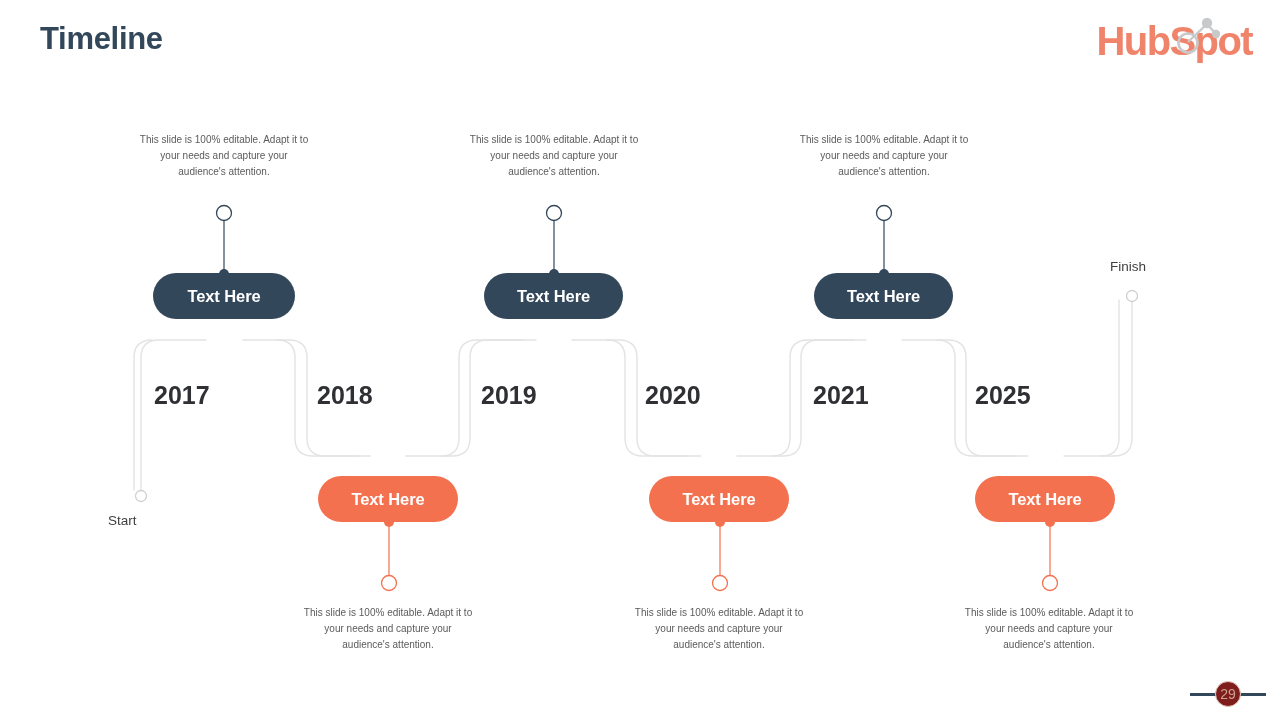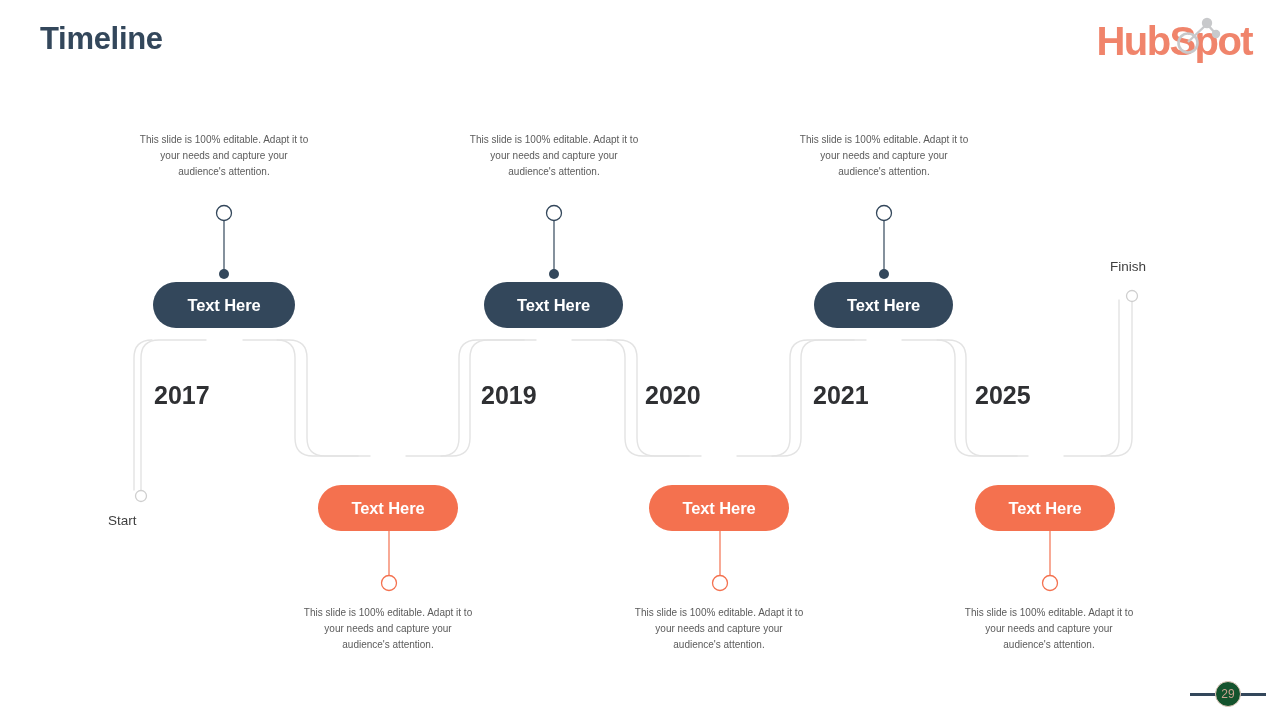--- a/index.html
+++ b/index.html
@@ -79,21 +79,20 @@
     height: 46px;
     border-radius: 23px;
     display: flex;
     align-items: center;
     justify-content: center;
     color: #ffffff;
     font-size: 16.5px;
     font-weight: bold;
     letter-spacing: -0.1px;
     box-sizing: border-box;
-    margin-top: 9px;
   }
   .pill.dark  { background: #33475b; }
   .pill.coral { background: #f4714f; }
 
   
   .desc {
     position: absolute;
     width: 172px;
     text-align: center;
     font-size: 10px;
@@ -125,26 +124,26 @@
     top: 13px;
     width: 76px;
     height: 3px;
     background: #33475b;
   }
   .page-badge .disc {
     position: relative;
     width: 24px;
     height: 24px;
     border-radius: 50%;
-    background: #14532d;
+    background: #7f1d1d;
     border: 1px solid #e2c9bd;
     display: flex;
     align-items: center;
     justify-content: center;
-    font-size: 12px;
+    font-size: 14px;
     color: #c9a290;
   }
 </style>
 </head>
 <body>
 
 <div class="slide-title">Timeline</div>
 
 <div class="brand-logo">
   <span class="wordmark">HubSpot</span>
@@ -215,20 +214,21 @@
       <circle cx="720" cy="522" r="5" fill="#f4714f"></circle>
       <circle cx="720" cy="583" r="7.5" fill="#ffffff" stroke="#f4714f" stroke-width="1.3"></circle>
 
       <line x1="1050" y1="523" x2="1050" y2="576" stroke="#f4714f" stroke-width="1.2"></line>
       <circle cx="1050" cy="522" r="5" fill="#f4714f"></circle>
       <circle cx="1050" cy="583" r="7.5" fill="#ffffff" stroke="#f4714f" stroke-width="1.3"></circle>
     </g>
   </svg>
 
   <div class="year-label" style="left:154px">2017</div>
+  <div class="year-label" style="left:317px">2018</div>
   <div class="year-label" style="left:481px">2019</div>
   <div class="year-label" style="left:645px">2020</div>
   <div class="year-label" style="left:813px">2021</div>
   <div class="year-label" style="left:975px">2025</div>
 
   <div class="desc" style="left:138px; top:132px">This slide is 100% editable. Adapt it to your needs and capture your audience's attention.</div>
   <div class="pill dark" style="left:153px; top:273px; width:142px">Text Here</div>
 
   <div class="desc" style="left:468px; top:132px">This slide is 100% editable. Adapt it to your needs and capture your audience's attention.</div>
   <div class="pill dark" style="left:484px; top:273px; width:139px">Text Here</div>

